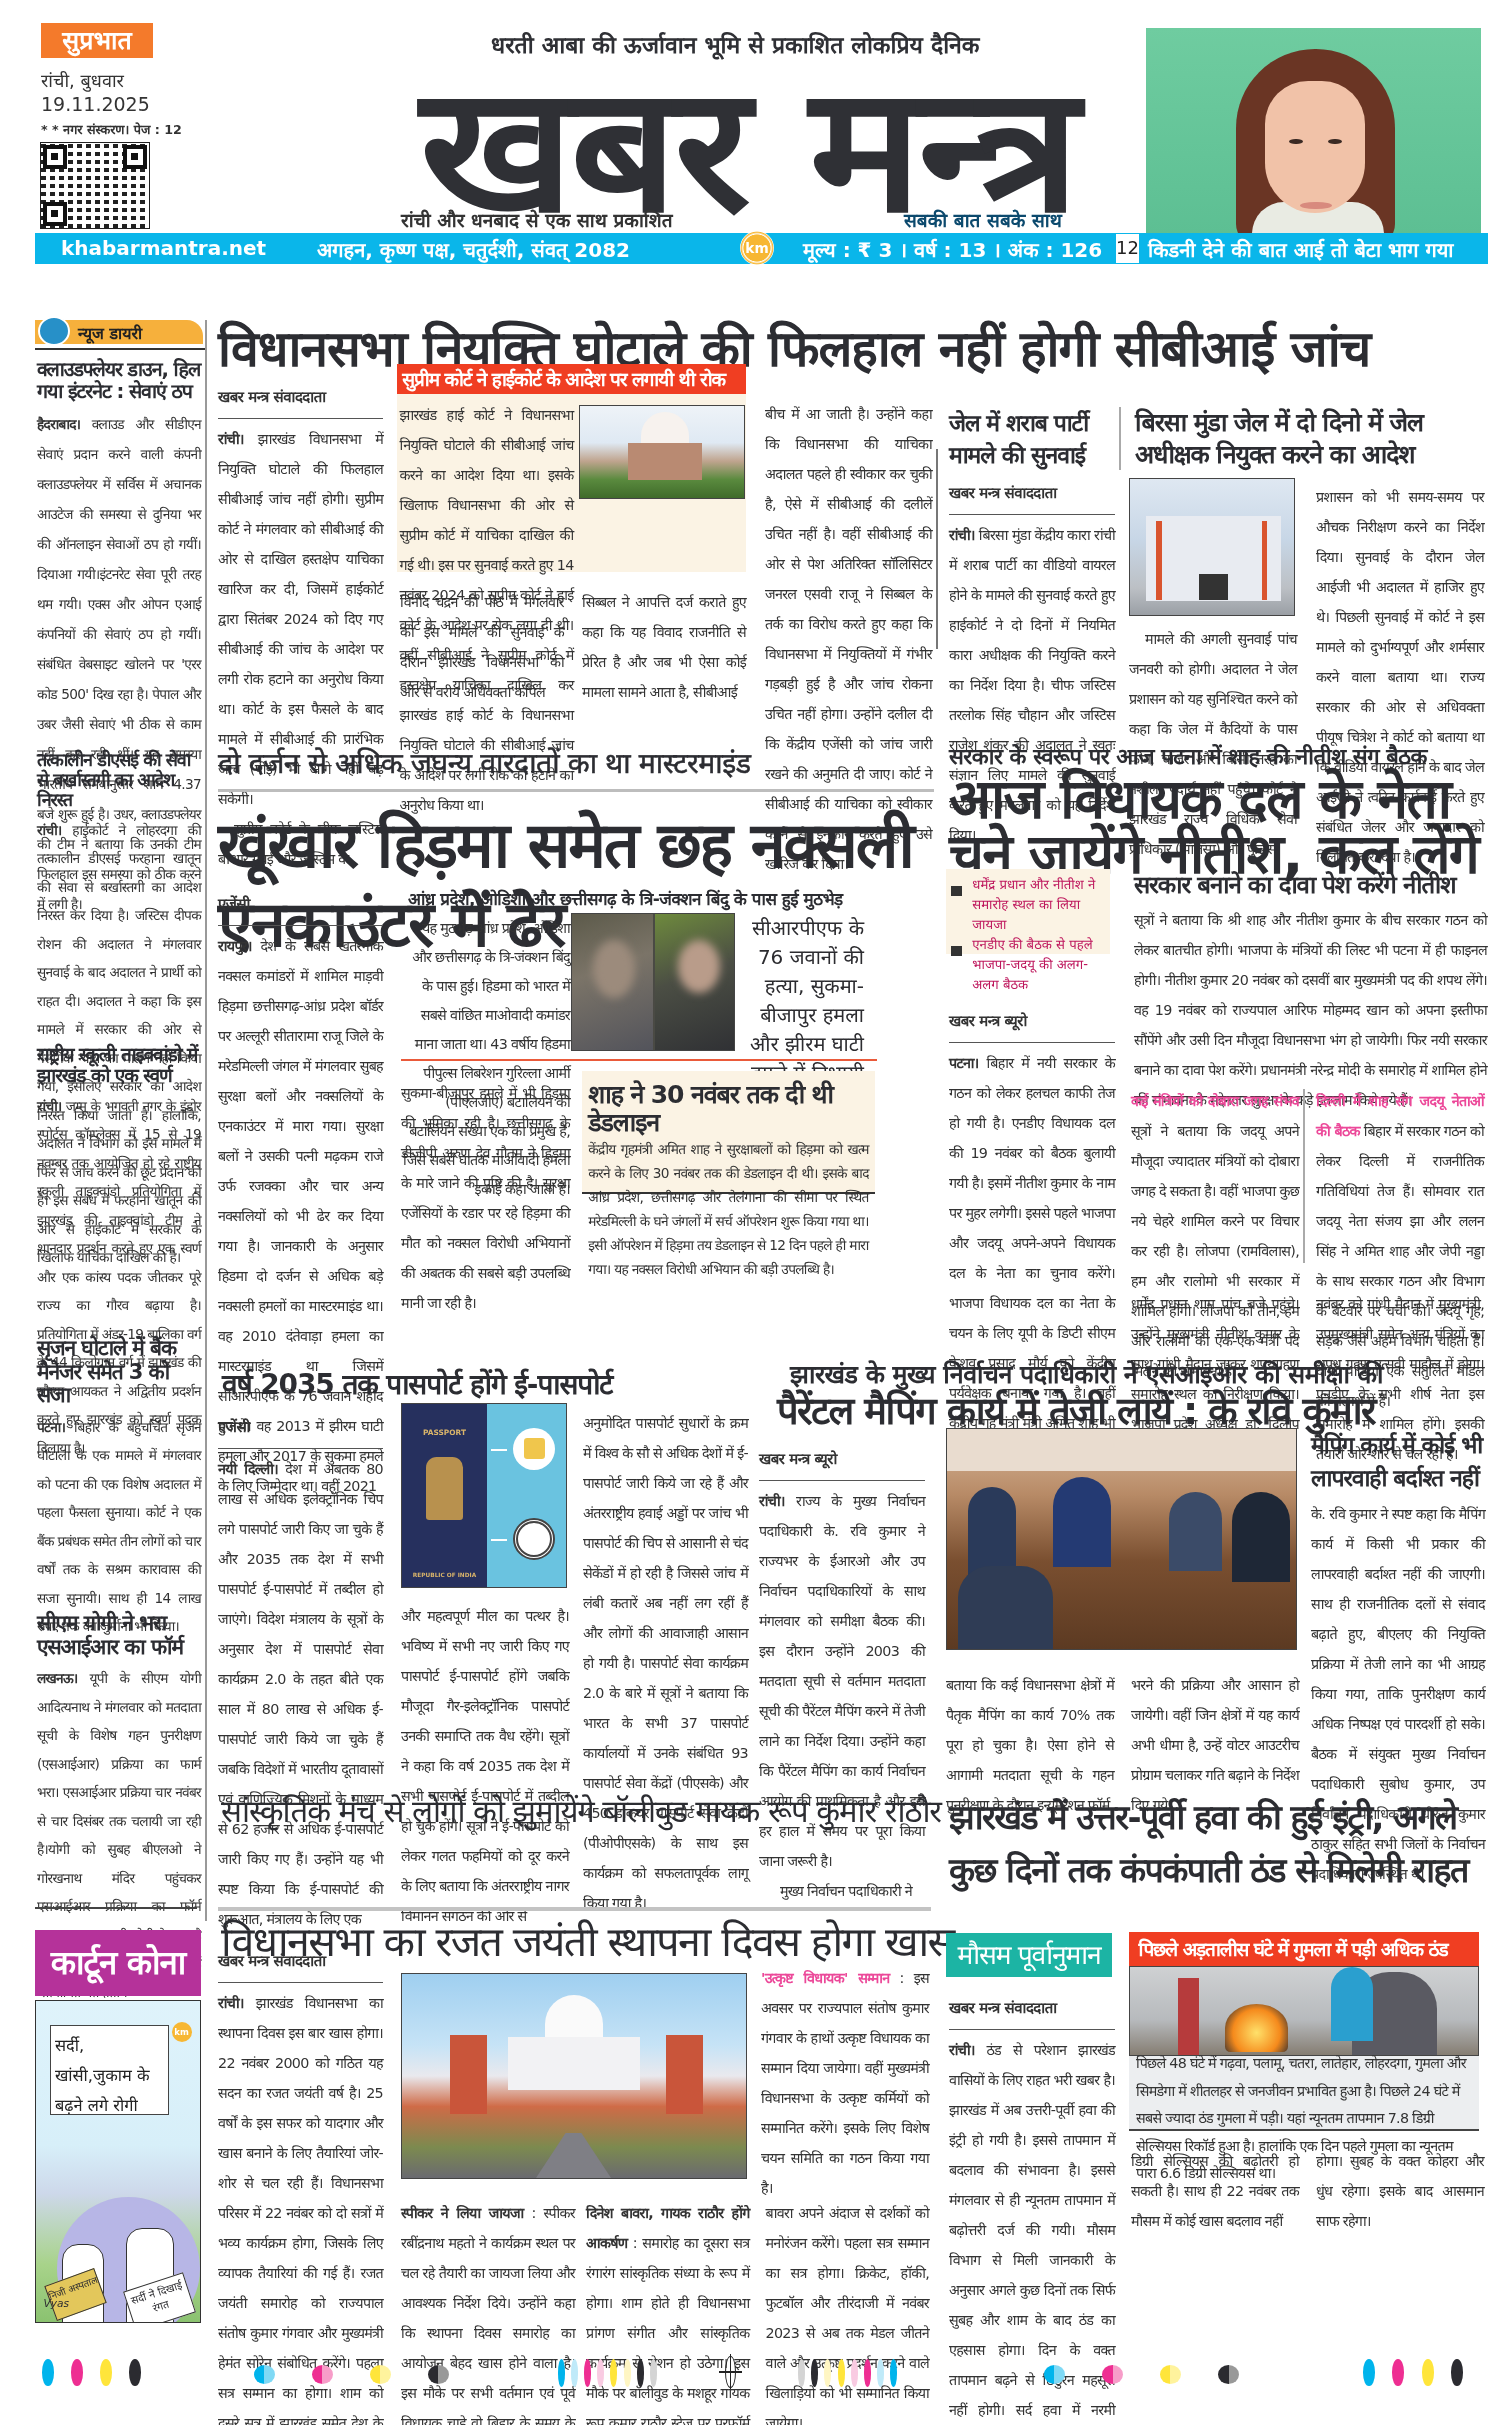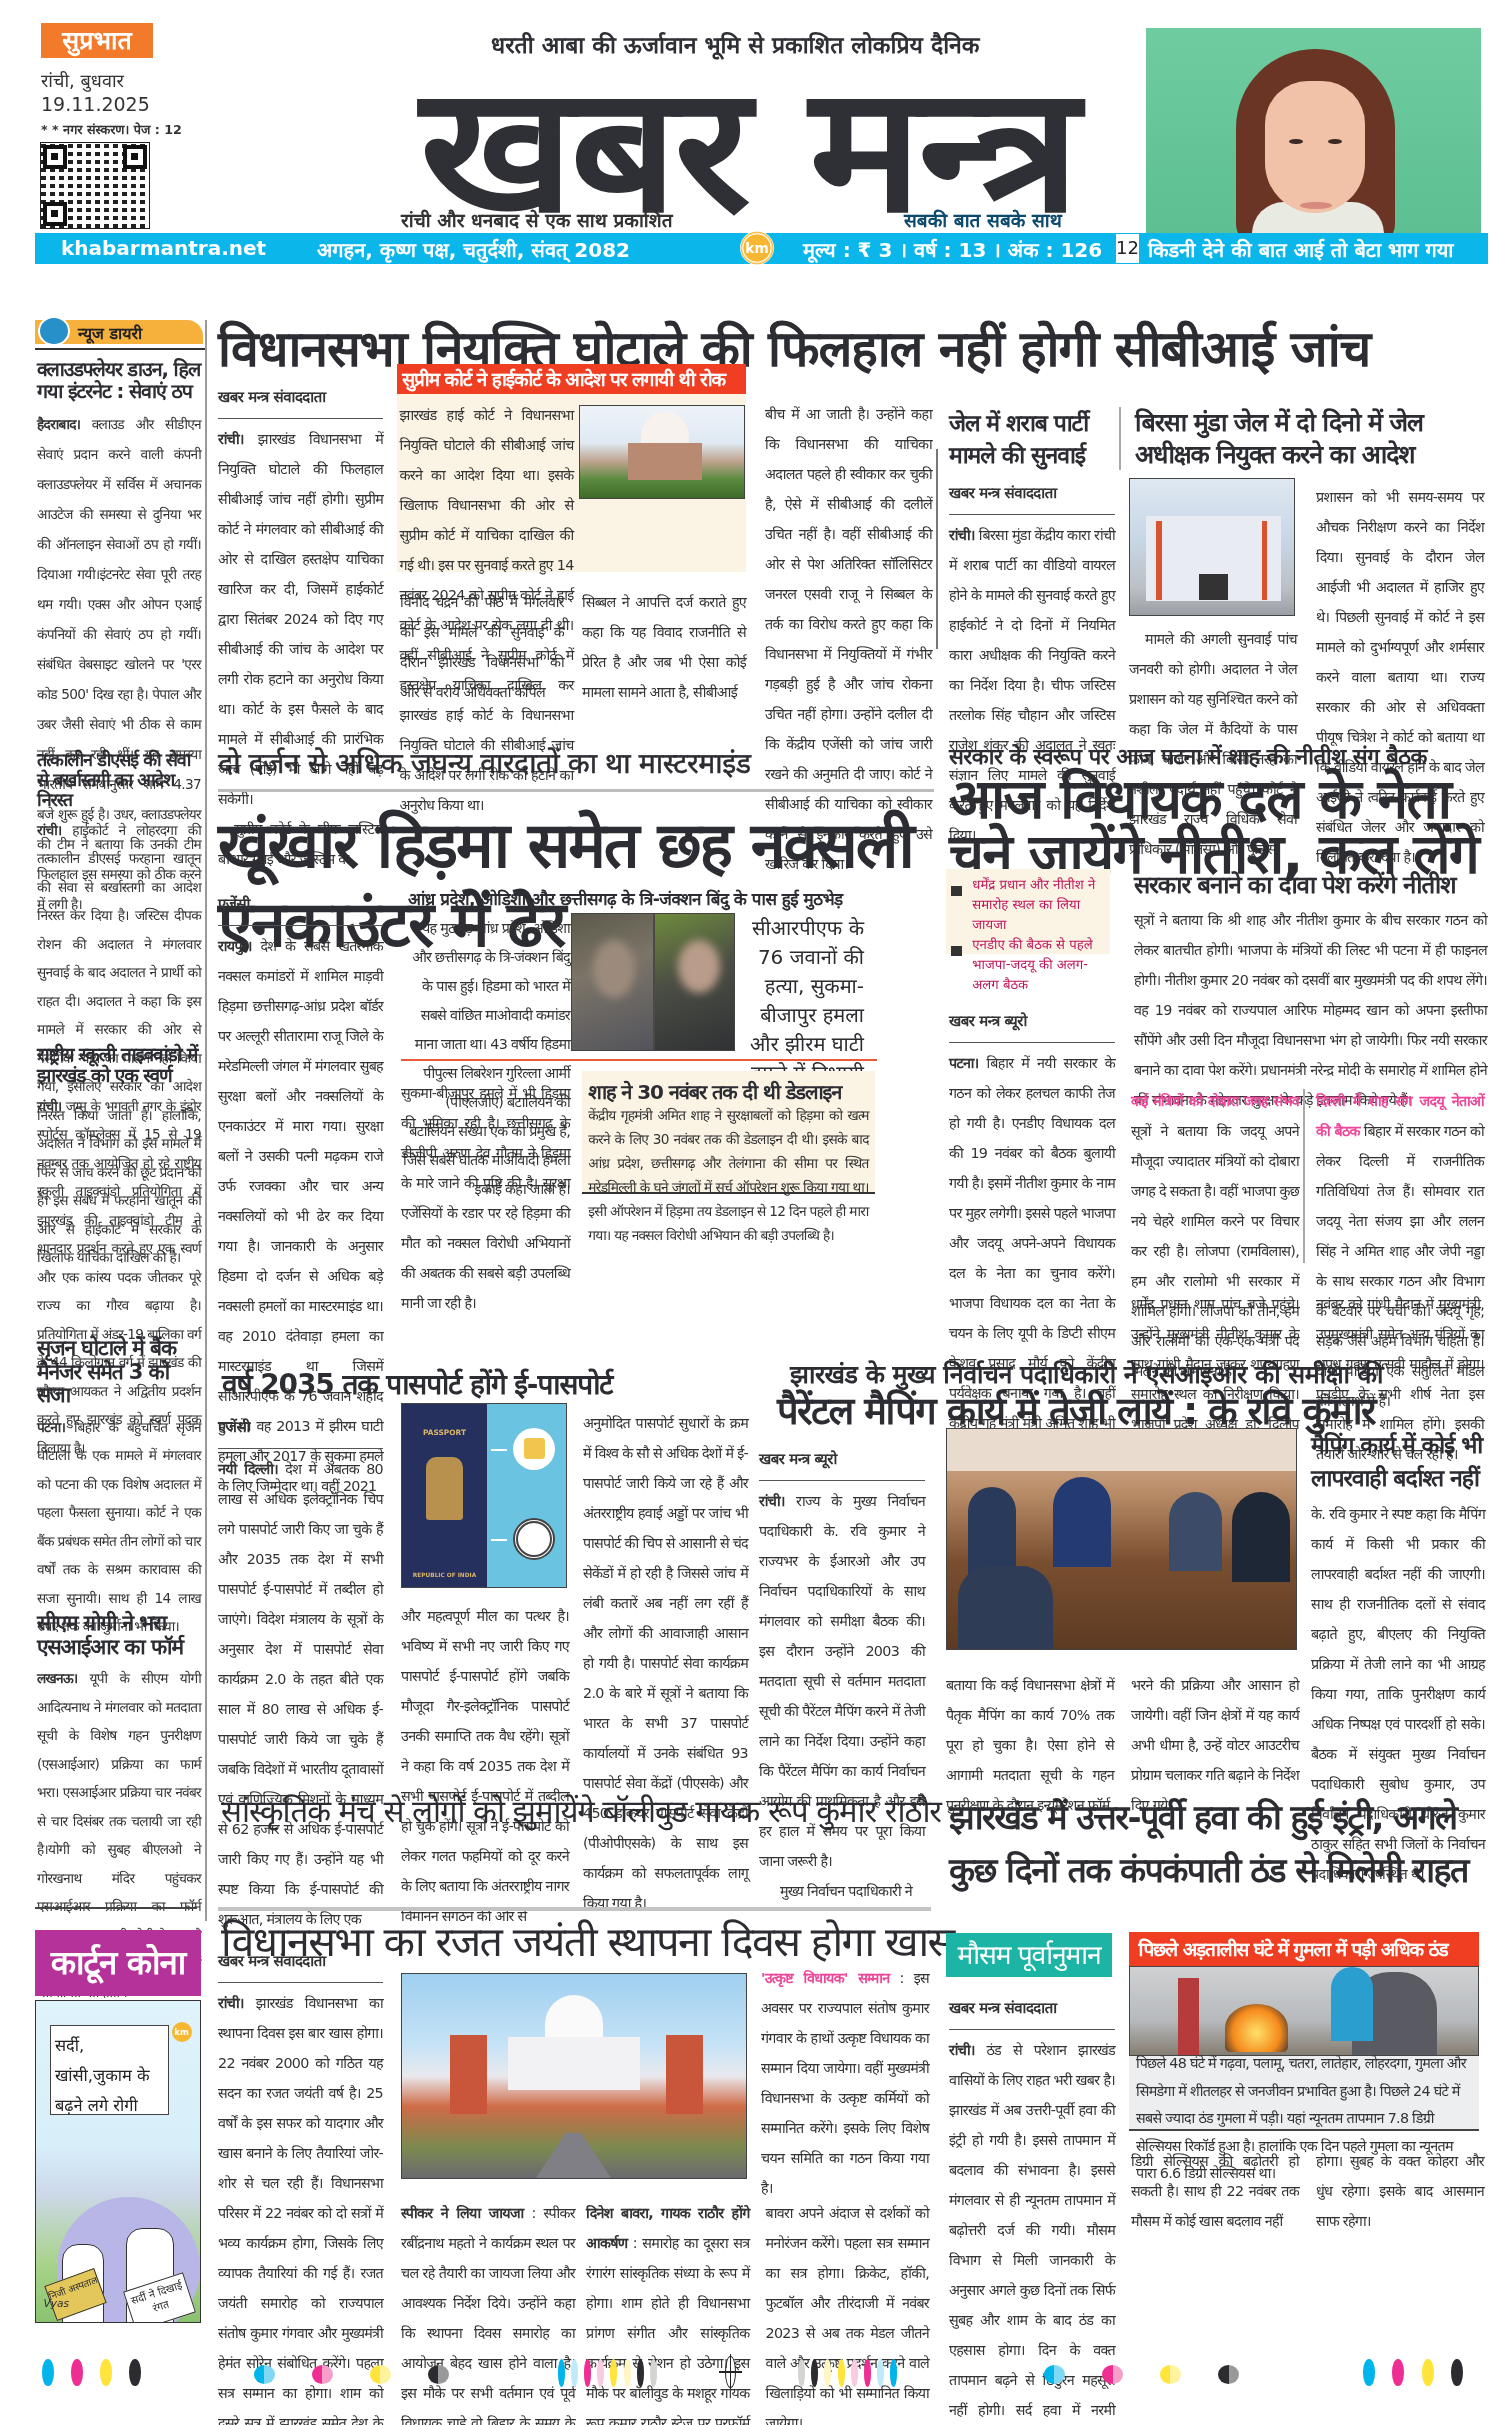--- a/index.html
+++ b/index.html
@@ -203,21 +203,21 @@
   <div style="position:absolute;left:21px;top:26.4px;width:42px;height:58px;border-radius:50%;background:#9c8b7c;filter:blur(4.2px);"></div>
   <div style="position:absolute;left:83px;top:0;width:81px;height:138px;background:linear-gradient(160deg,#6e8a3d,#4b4e44 45%,#2f3034);"></div>
   <div style="position:absolute;left:106px;top:26.4px;width:42px;height:53px;border-radius:50%;background:#b99c8a;filter:blur(4.2px);"></div>
 </div>
 <div class="abs" style="left:737px;top:914px;width:127px;font-size:20px;line-height:29px;text-align:right;font-weight:normal;">सीआरपीएफ के 76 जवानों की हत्या, सुकमा-बीजापुर हमला और झीरम घाटी हमले में निभायी थी मुख्य भूमिका</div>
 <div class="abs" style="left:401px;top:1059px;width:476px;height:2.1px;background:#ea5a3a;"></div>
 <div class="abs" style="left:401px;top:1078px;width:169px;">
   <p class="body-text">सुकमा-बीजापुर हमले में भी हिड़मा की भूमिका रही है। छत्तीसगढ़ के डीजीपी अरुण देव गौतम ने हिड़मा के मारे जाने की पुष्टि की है। सुरक्षा एजेंसियों के रडार पर रहे हिड़मा की मौत को नक्सल विरोधी अभियानों की अबतक की सबसे बड़ी उपलब्धि मानी जा रही है।</p>
 </div>
 <div class="abs tan-box" style="left:582px;top:1071px;width:293px;height:123px;border-bottom:2.1px solid #333;">
-  <div class="head" style="padding:9.5px 6.3px 0;font-size:20px;">शाह ने 30 नवंबर तक दी थी डेडलाइन</div>
+  <div class="head" style="padding:9.5px 6.3px 0;font-size:25px;">शाह ने 30 नवंबर तक दी थी डेडलाइन</div>
   <p class="body-text" style="padding:0 6.3px;font-size:13.7px;line-height:24px;">केंद्रीय गृहमंत्री अमित शाह ने सुरक्षाबलों को हिड़मा को खत्म करने के लिए 30 नवंबर तक की डेडलाइन दी थी। इसके बाद आंध्र प्रदेश, छत्तीसगढ़ और तेलंगाना की सीमा पर स्थित मरेडमिल्ली के घने जंगलों में सर्च ऑपरेशन शुरू किया गया था। इसी ऑपरेशन में हिड़मा तय डेडलाइन से 12 दिन पहले ही मारा गया। यह नक्सल विरोधी अभियान की बड़ी उपलब्धि है।</p>
 </div>
 
 <div class="abs head" style="left:949px;top:745px;font-size:22px;white-space:nowrap;letter-spacing:-0.5px;">सरकार के स्वरूप पर आज पटना में शाह की नीतीश संग बैठक</div>
 <div class="abs head" style="left:949px;top:772px;width:539px;font-size:55px;line-height:55px;letter-spacing:-1.6px;">आज विधायक दल के नेता चुने जायेंगे नीतीश, कल लेंगे शपथ</div>
 <div class="abs tan-box" style="left:946px;top:869px;width:164px;height:85px;padding:6.3px 5.3px;">
   <ul class="bullets">
     <li style="font-size:13.2px;line-height:20px;">धर्मेंद्र प्रधान और नीतीश ने समारोह स्थल का लिया जायजा</li>
     <li style="font-size:13.2px;line-height:20px;">एनडीए की बैठक से पहले भाजपा-जदयू की अलग-अलग बैठक</li>
   </ul>

